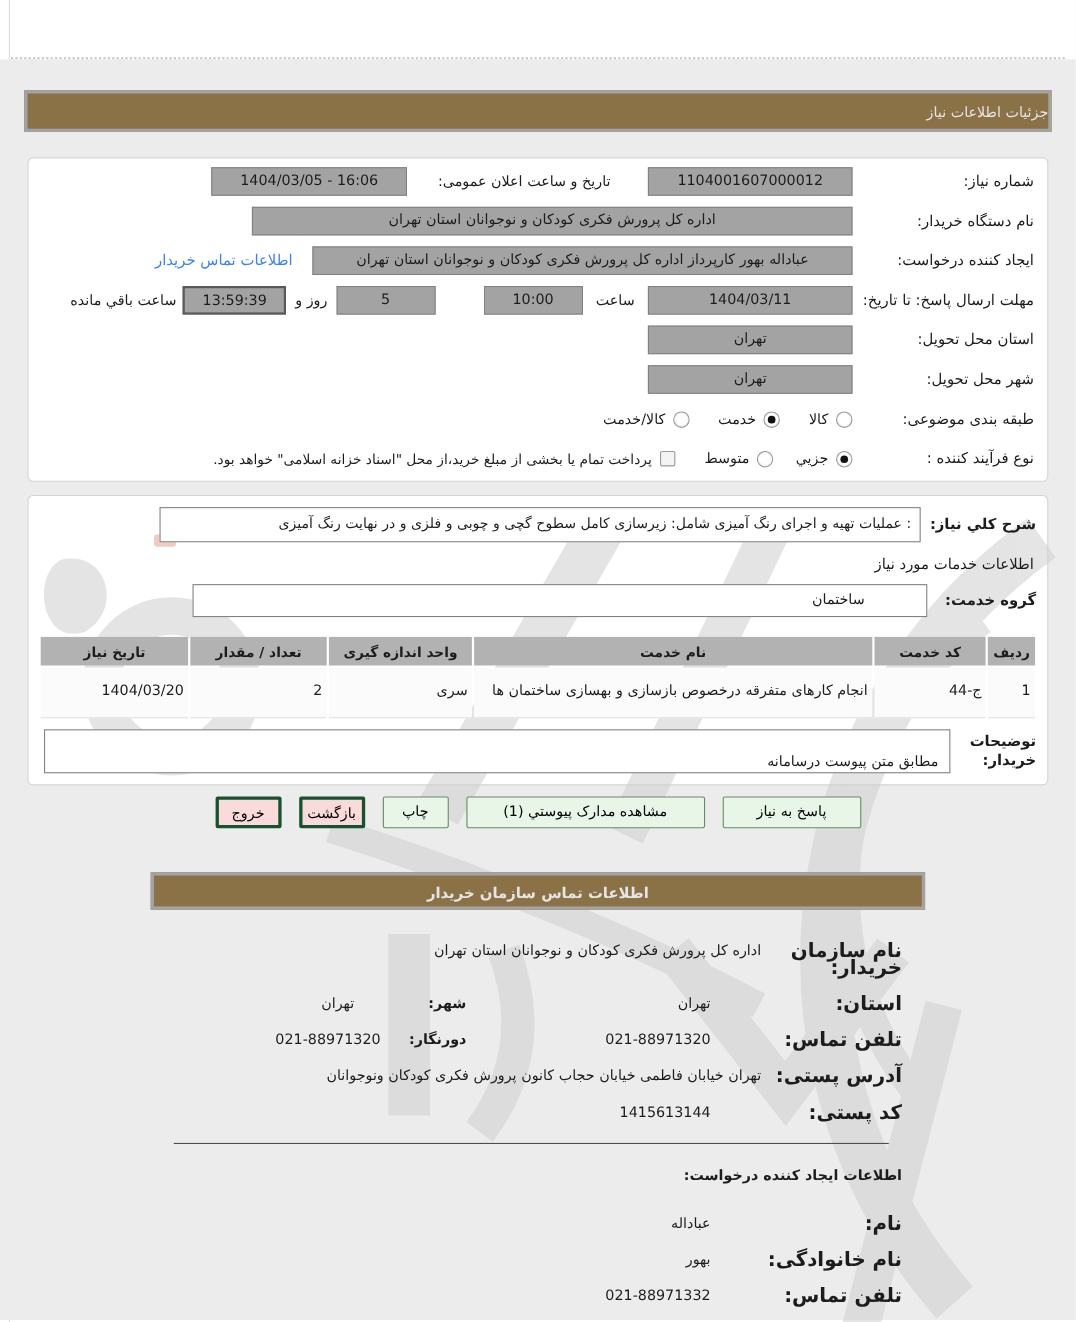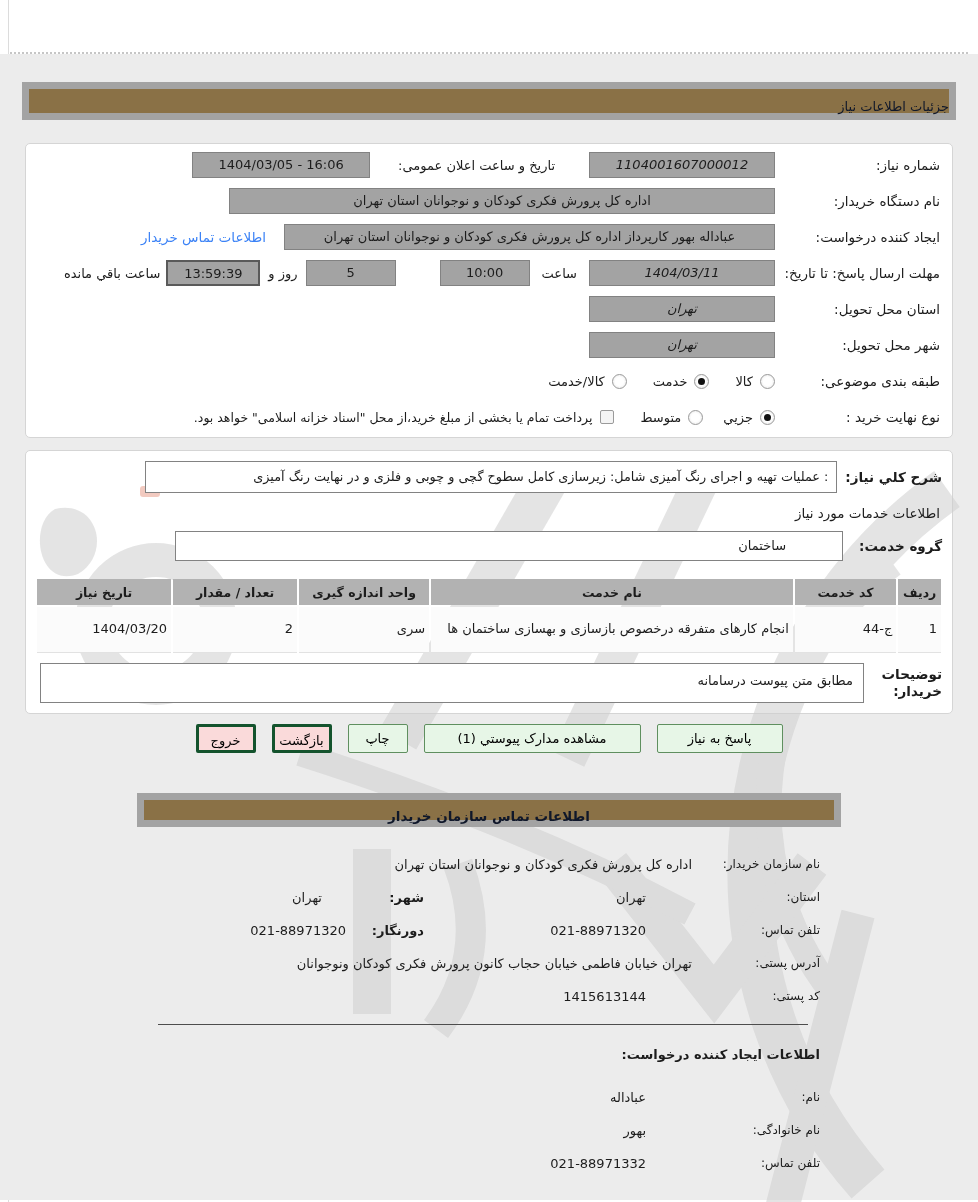--- a/index.html
+++ b/index.html
@@ -9,37 +9,37 @@
     font-size:13px; color:#1c1c1c; background:#ffffff; direction:rtl; position:relative;
   }
   .edge-line { position:absolute; left:8px; top:0; width:1px; height:100%; background:#dcdcdc; z-index:0; }
   .top-white { height:54px; margin:0 10px; border-bottom:2px dotted #c6c6c6; background:#fff; }
   .gray-area { position:relative; background:#ececec; height:1146px; padding-top:28px; }
 
   
   .watermark { position:absolute; top:340px; left:0; width:978px; height:860px; z-index:1; pointer-events:none; opacity:.55; }
 
   
-  .bar { position:relative; z-index:2; background:#8a7146; border:7px solid #a3a3a3; color:#0f172a; }
+  .bar { position:relative; z-index:2; background:#8a7146; border:3px solid #a3a3a3; color:#e5e5e5; }
   .bar1 { margin:0 22px; height:38px; line-height:36px; padding-left:14px; text-align:left; font-size:13px; }
   .bar2 { width:704px; height:34px; line-height:33px; margin:40px 137px 0; text-align:center; font-weight:bold; font-size:13.5px; }
 
   
   .panel { position:relative; margin:23px 25px 0; background:#fff; border:1px solid #d5d5d5; border-radius:5px; }
   .panel > * { position:relative; z-index:2; }
   .p1 { padding:3px 8px 2px; }
   .p2 { margin-top:12px; padding:8px 8px 10px; }
 
   .row { display:flex; align-items:center; height:36px; padding:0 4px; }
   .lbl { width:165px; flex:none; line-height:1.25; font-size:13.5px; }
   .ibox {
     border:1px solid #828282; background:#a3a3a3; height:26px; line-height:24px;
     text-align:center; overflow:hidden; white-space:nowrap; flex:none; font-size:13px;
   }
-  .w186 { width:186px;font-style:italic; } .w178 { width:178px; } .w546 { width:546px; } .w491 { width:491px; }
+  .w186 { width:186px; } .w178 { width:178px; } .w546 { width:546px; } .w491 { width:491px; }
   .w90 { width:90px; }
   .cd { width:94px; border:2px solid #5a5a5a; font-weight:normal; }
   .ltr { direction:ltr; }
   .mini-lbl { padding:0 12px; flex:none; }
   .link { color:#3b82f6; cursor:pointer; margin-right:18px; font-size:13.5px; }
 
   .radio { width:15px; height:15px; border-radius:50%; border:1px solid #9a9a9a;
            background:radial-gradient(#ffffff 45%, #e3e3e3); display:inline-block; position:relative; flex:none; }
   .radio.sel::after { content:""; position:absolute; inset:3px; border-radius:50%; background:#111; }
   .opt { display:flex; align-items:center; gap:7px; margin-left:26px; }
@@ -53,35 +53,35 @@
              height:32px; line-height:30px; text-align:right; padding:0 8px; font-size:12.8px; white-space:nowrap; overflow:hidden; }
   .heading2 { font-weight:normal; font-size:13.5px; margin:12px 4px 0; }
   .rowB { display:flex; align-items:center; margin-top:10px; padding:0 2px; }
   .groupbox { width:668px; height:30px; line-height:28px; border:1px solid #828282; background:#fff;
               margin-right:16px; text-align:right; padding-left:10px; padding-right:56px; flex:none; }
   table.svc { width:908px; margin:16px auto 0; border-collapse:separate; border-spacing:2px; }
   table.svc th { background:#b2b2b2; font-size:12.5px; font-weight:bold; height:26px; padding:0 4px; }
   table.svc td { background:#fbfbfb; font-size:13px; text-align:right; height:46px; padding:2px 4px; line-height:1.45; border-bottom:1px solid #e2e2e2; }
   .rowC { display:flex; align-items:center; margin-top:8px; padding:0 2px; }
   .noteslbl { font-weight:bold; width:78px; flex:none; line-height:1.25; font-size:13.5px; }
-  .notesbox { flex:1; height:40px; line-height:34px; border:1px solid #828282; background:#fff; text-align:right; padding:0 10px; margin-left:4px; }
+  .notesbox { flex:1; height:40px; line-height:34px; border:1px solid #828282; background:#fff; text-align:right; padding:12px 10px; margin-left:4px; }
 
   
   .btn-row { position:relative; z-index:2; display:flex; justify-content:center; gap:16px; margin-top:10px; }
   .btn { height:29px; line-height:27px; text-align:center; font-size:13px; border-radius:2px; flex:none;
          font-family:"DejaVu Sans", sans-serif; cursor:pointer; }
   .btn-green { background:#e7f6e7; border:1px solid #5f8f5f; }
   .btn-pink  { background:#fadada; border:3px solid #14532d; }
   .bw1 { width:126px; } .bw2 { width:217px; } .bw3 { width:60px; }
 
   
   .contact { position:relative; width:662px; margin:30px 158px 0 auto; }
   .contact > * { position:relative; z-index:2; }
   .crow { display:flex; align-items:flex-start; margin-bottom:18px; line-height:15px; }
-  .clbl { font-weight:normal; width:128px; flex:none; font-size:12px; }
+  .clbl { font-weight:bold; width:128px; flex:none; font-size:18px; }
   .cval { text-align:right; font-size:13px; }
   .cv1 { width:268px; padding-left:10px; }
   .pad45 { padding-right:46px; }
   .clbl2 { font-weight:bold; width:72px; flex:none; }
   .sep { border:0; border-top:1px solid #4d4d4d; width:650px; margin:20px auto 0 0; }
   .cheading { font-weight:bold; margin-top:22px; font-size:13px; }
   .crow.first-after { margin-top:28px; }
 </style>
 </head>
 <body>
@@ -164,21 +164,21 @@
         <span class="radio sel"></span>
         <span>خدمت</span>
       </span>
       <span class="opt">
         <span class="radio"></span>
         <span>کالا/خدمت</span>
       </span>
     </div>
 
     <div class="row">
-      <span class="lbl">نوع نهایت خرید :</span>
+      <span class="lbl">نوع فرآیند کننده :</span>
       <span class="opt" style="margin-left:20px;">
         <span class="radio sel"></span>
         <span>جزيي</span>
       </span>
       <span class="opt" style="">
         <span class="radio"></span>
         <span>متوسط</span>
       </span>
       <span class="cb"></span>
       <span class="treasury">پرداخت تمام یا بخشی از مبلغ خرید،از محل "اسناد خزانه اسلامی" خواهد بود.</span>

